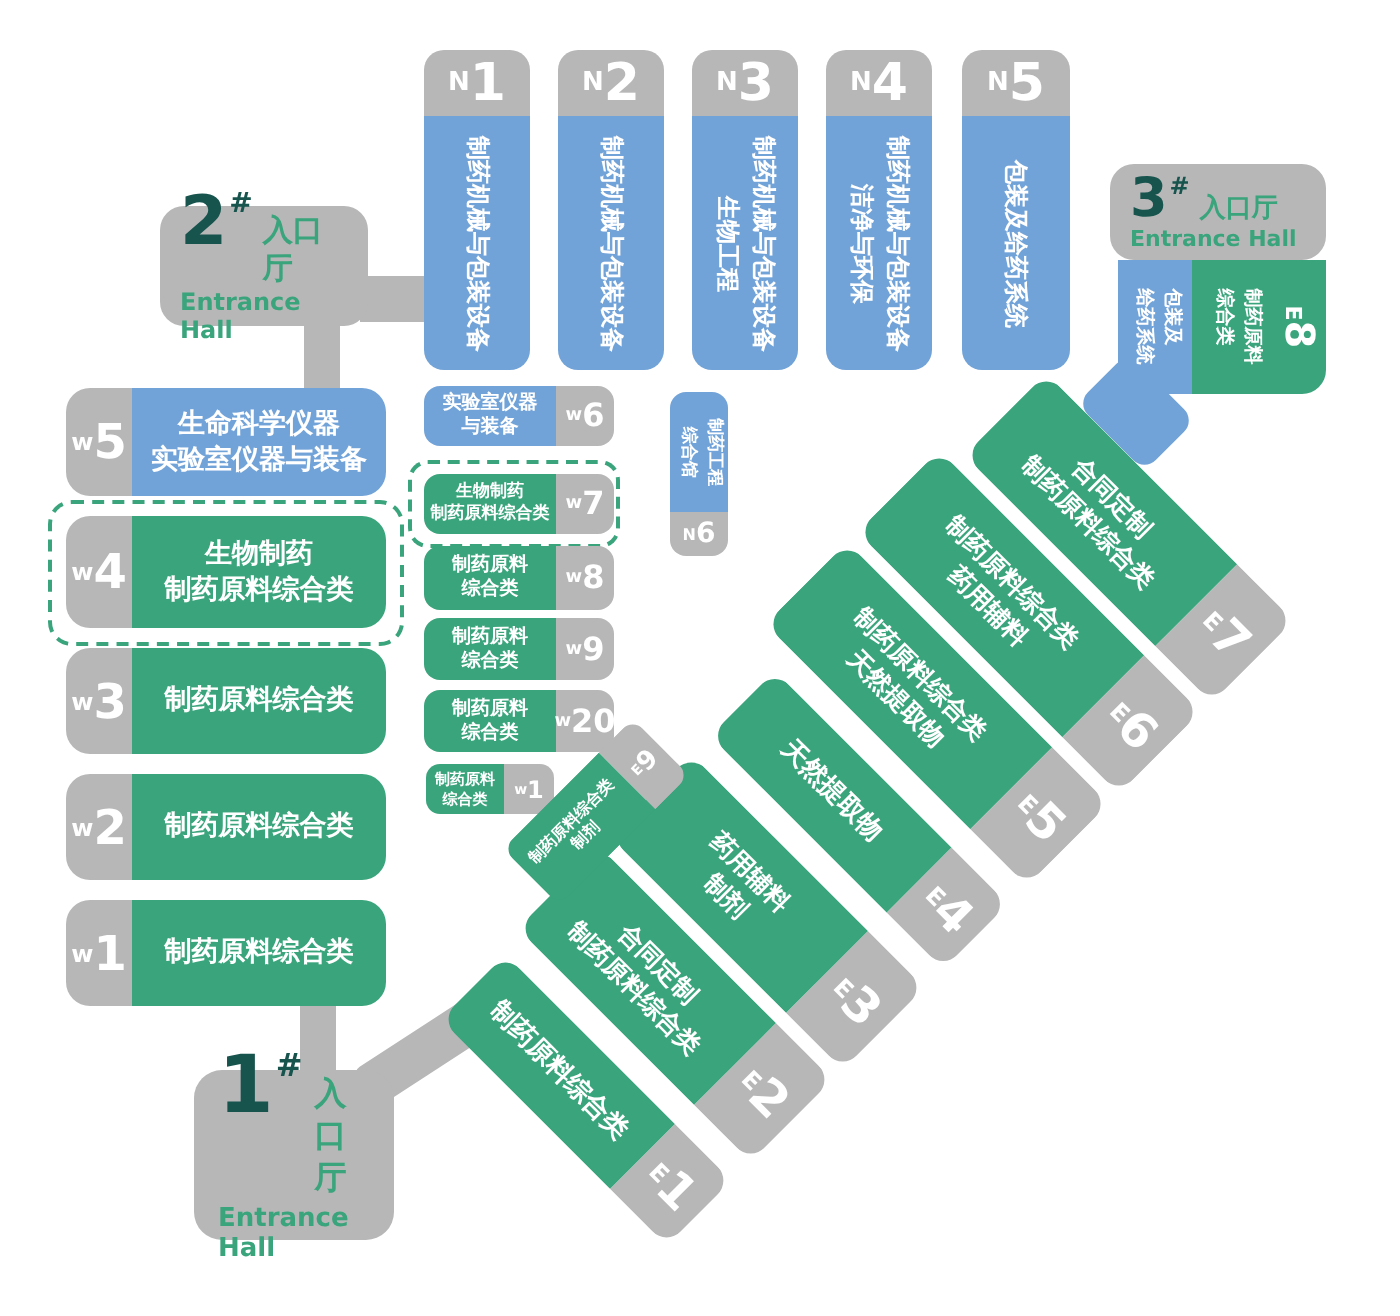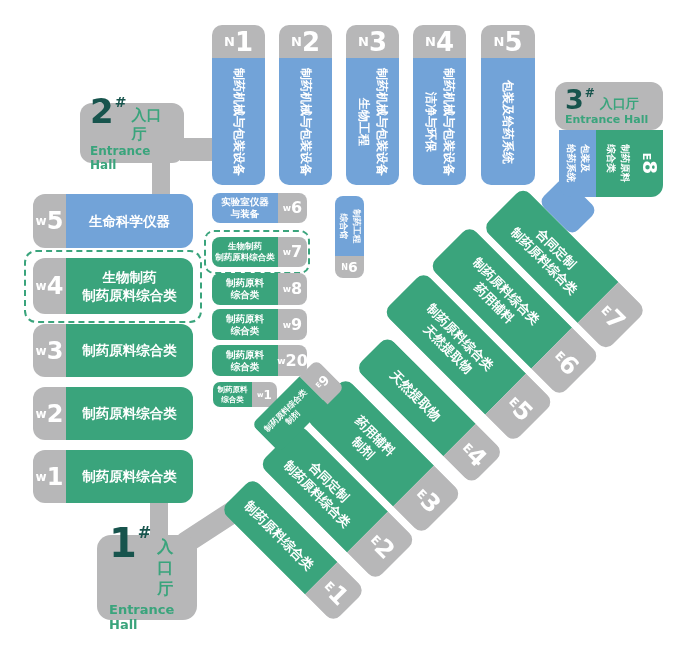--- a/index.html
+++ b/index.html
@@ -178,20 +178,21 @@
   </div>
 
   <div class="abs bar wl" style="left:33px;top:194px;height:54px;">
     <div class="cap grayc">
         <span class="cap-letter">w</span>
         <span class="cap-num">5</span>
       </div>
     <div class="body bluec">
         <div>
           <div>生命科学仪器</div>
+          <div>实验室仪器与装备</div>
         </div>
       </div>
   </div>
   <div class="abs bar wl" style="left:33px;top:258px;height:56px;">
     <div class="cap grayc">
         <span class="cap-letter">w</span>
         <span class="cap-num">4</span>
       </div>
     <div class="body greenc">
         <div>

